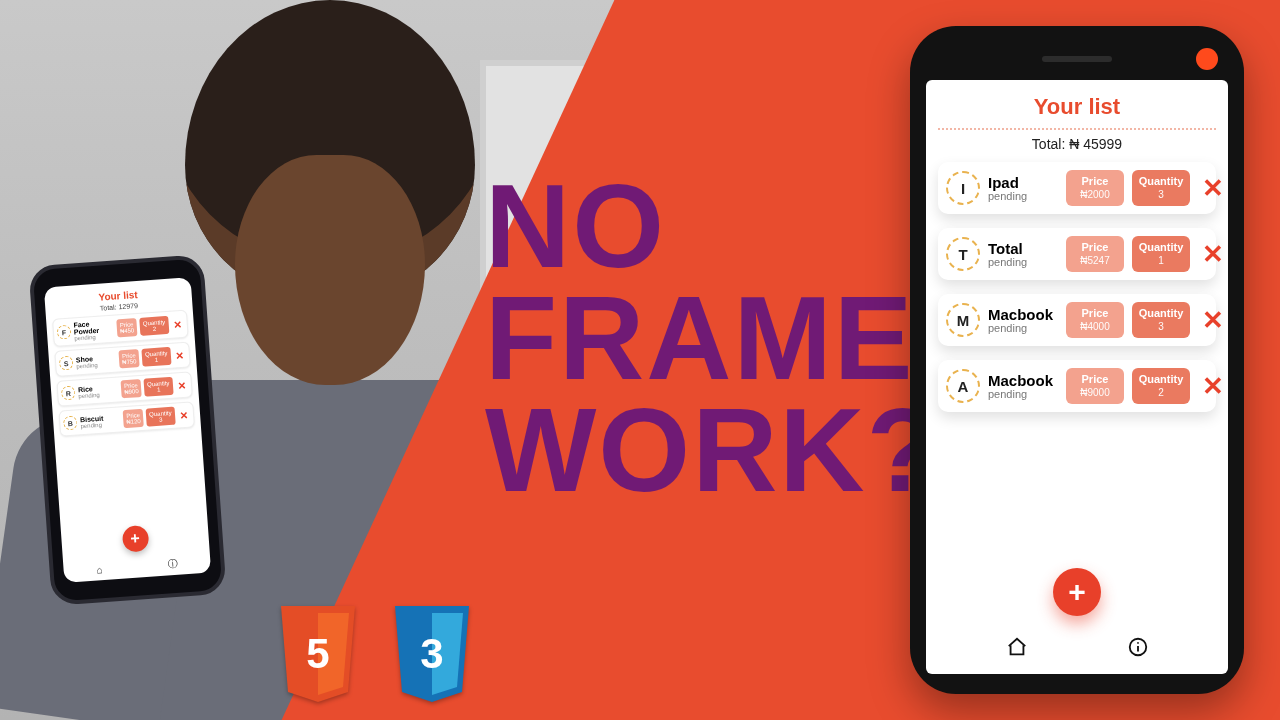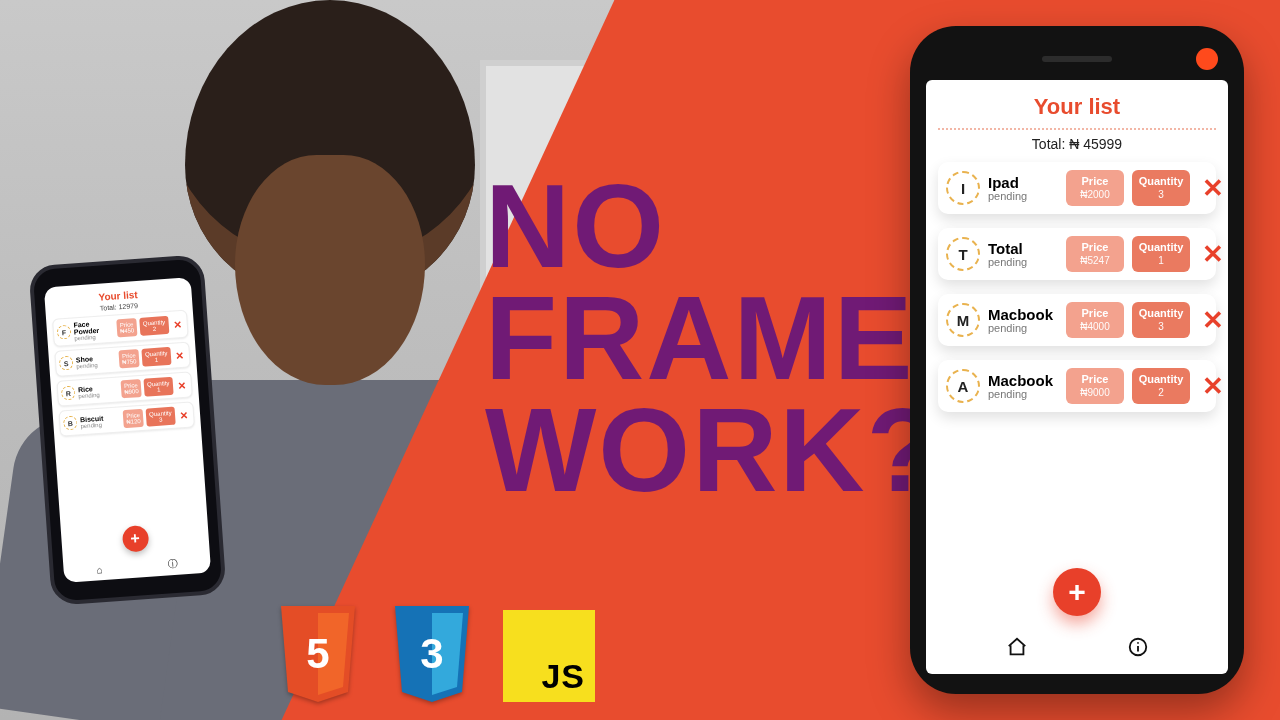--- a/index.html
+++ b/index.html
@@ -179,23 +179,20 @@
     <svg class="logo html5" viewBox="0 0 86 96">
       <polygon points="6,0 80,0 73,86 43,96 13,86" fill="#e44d26"></polygon>
       <polygon points="43,7 74,7 68,81 43,89" fill="#f16529"></polygon>
       <text x="43" y="62" text-anchor="middle" font-size="42" font-weight="800" fill="#fff">5</text>
     </svg>
     <svg class="logo css3" viewBox="0 0 86 96">
       <polygon points="6,0 80,0 73,86 43,96 13,86" fill="#1572b6"></polygon>
       <polygon points="43,7 74,7 68,81 43,89" fill="#33a9dc"></polygon>
       <text x="43" y="62" text-anchor="middle" font-size="42" font-weight="800" fill="#fff">3</text>
     </svg>
-    <div class="js">
-        <span>JS</span>
-      </div>
   </div>
 
   <div class="phone">
     <div class="speaker"></div>
     <div class="cam"></div>
 
     <div class="kebab">⋮</div>
 
     <div class="screen">
       <div class="app-title accent">Your list</div>

